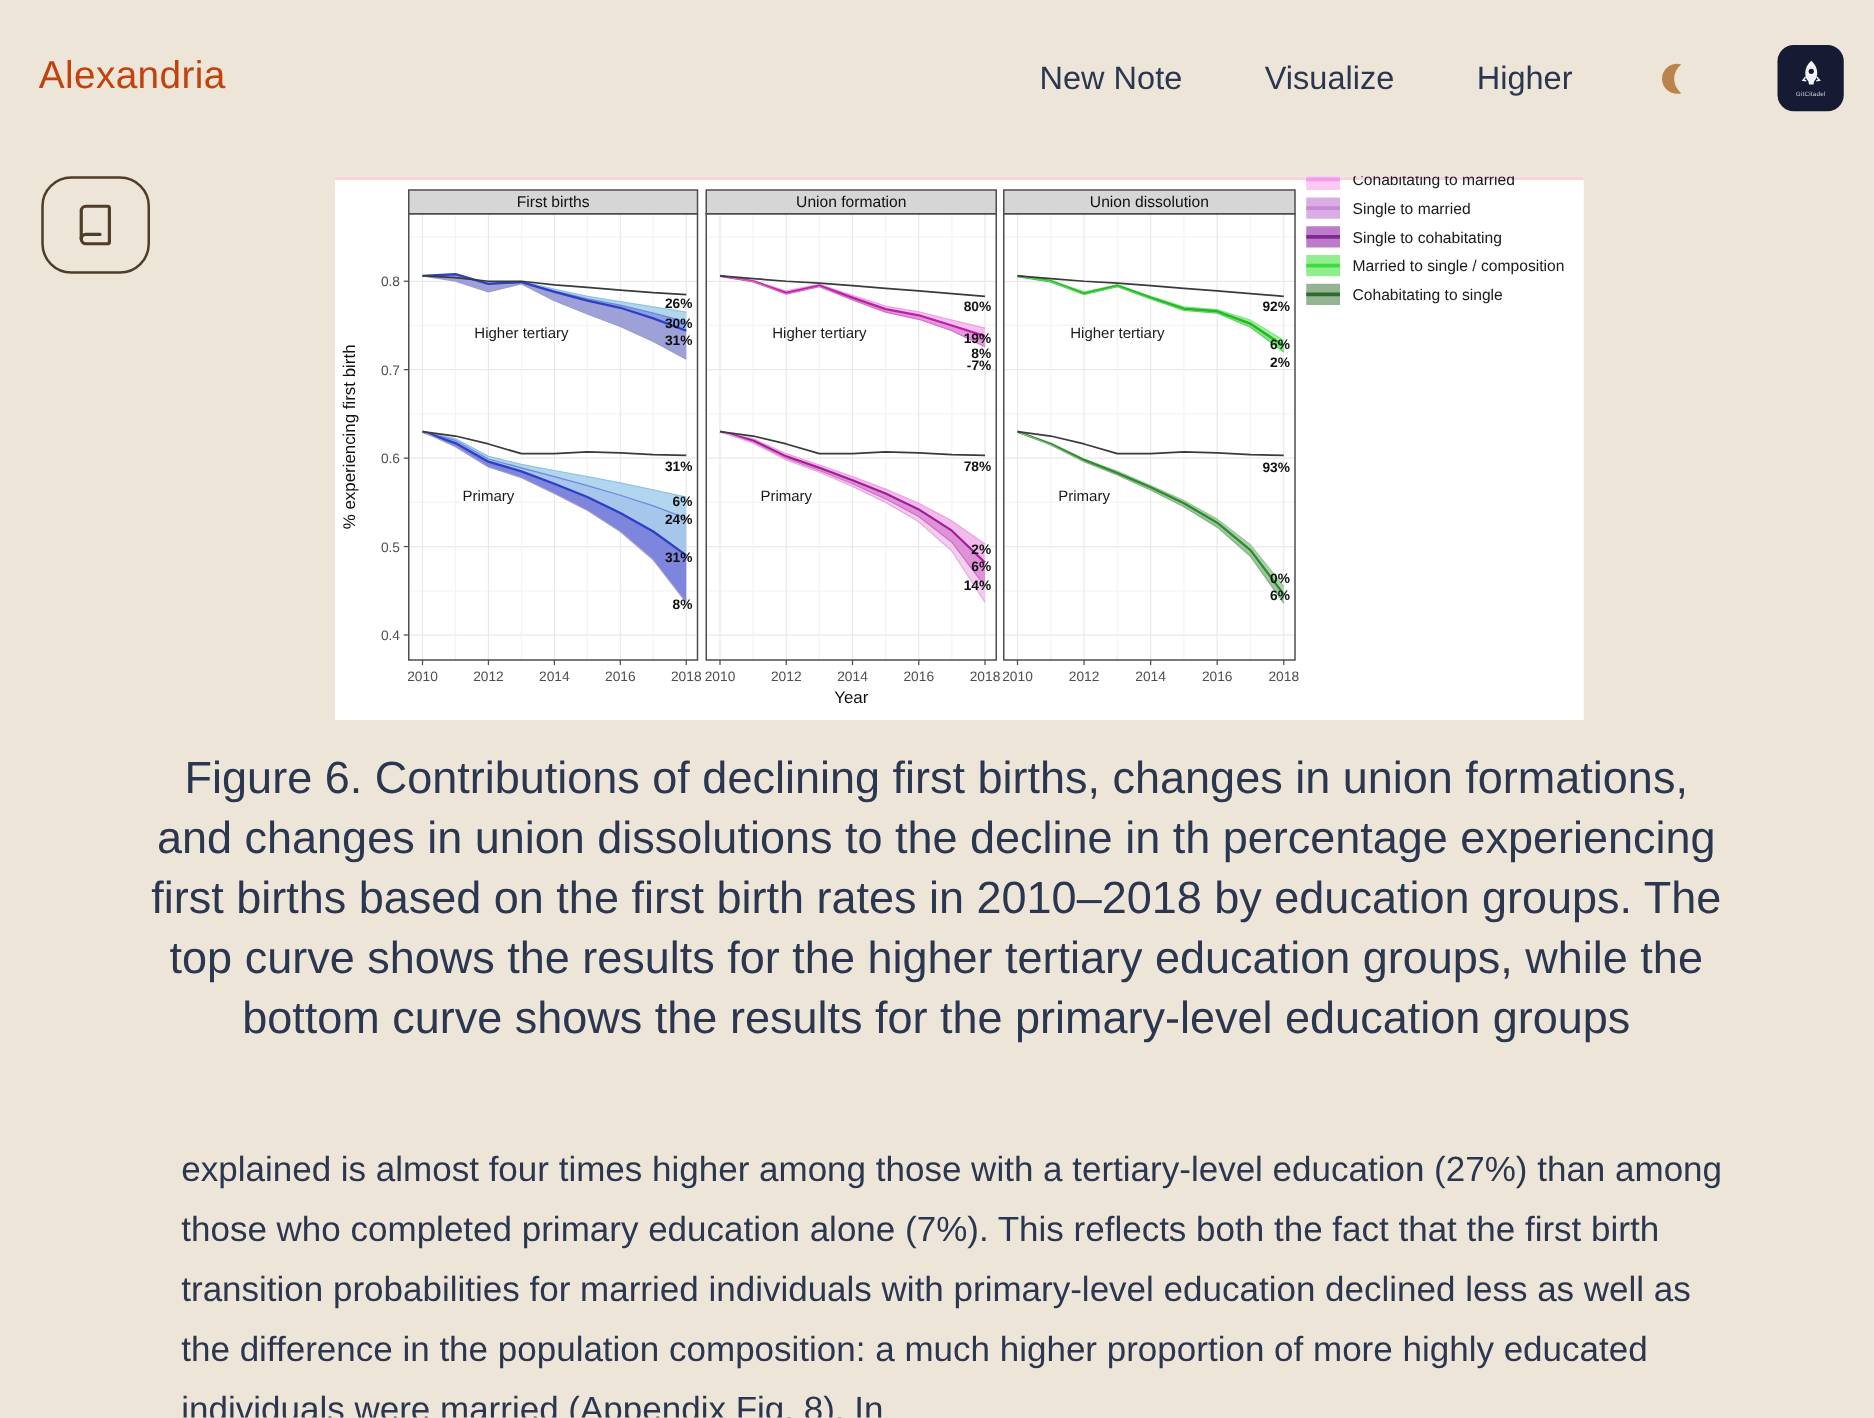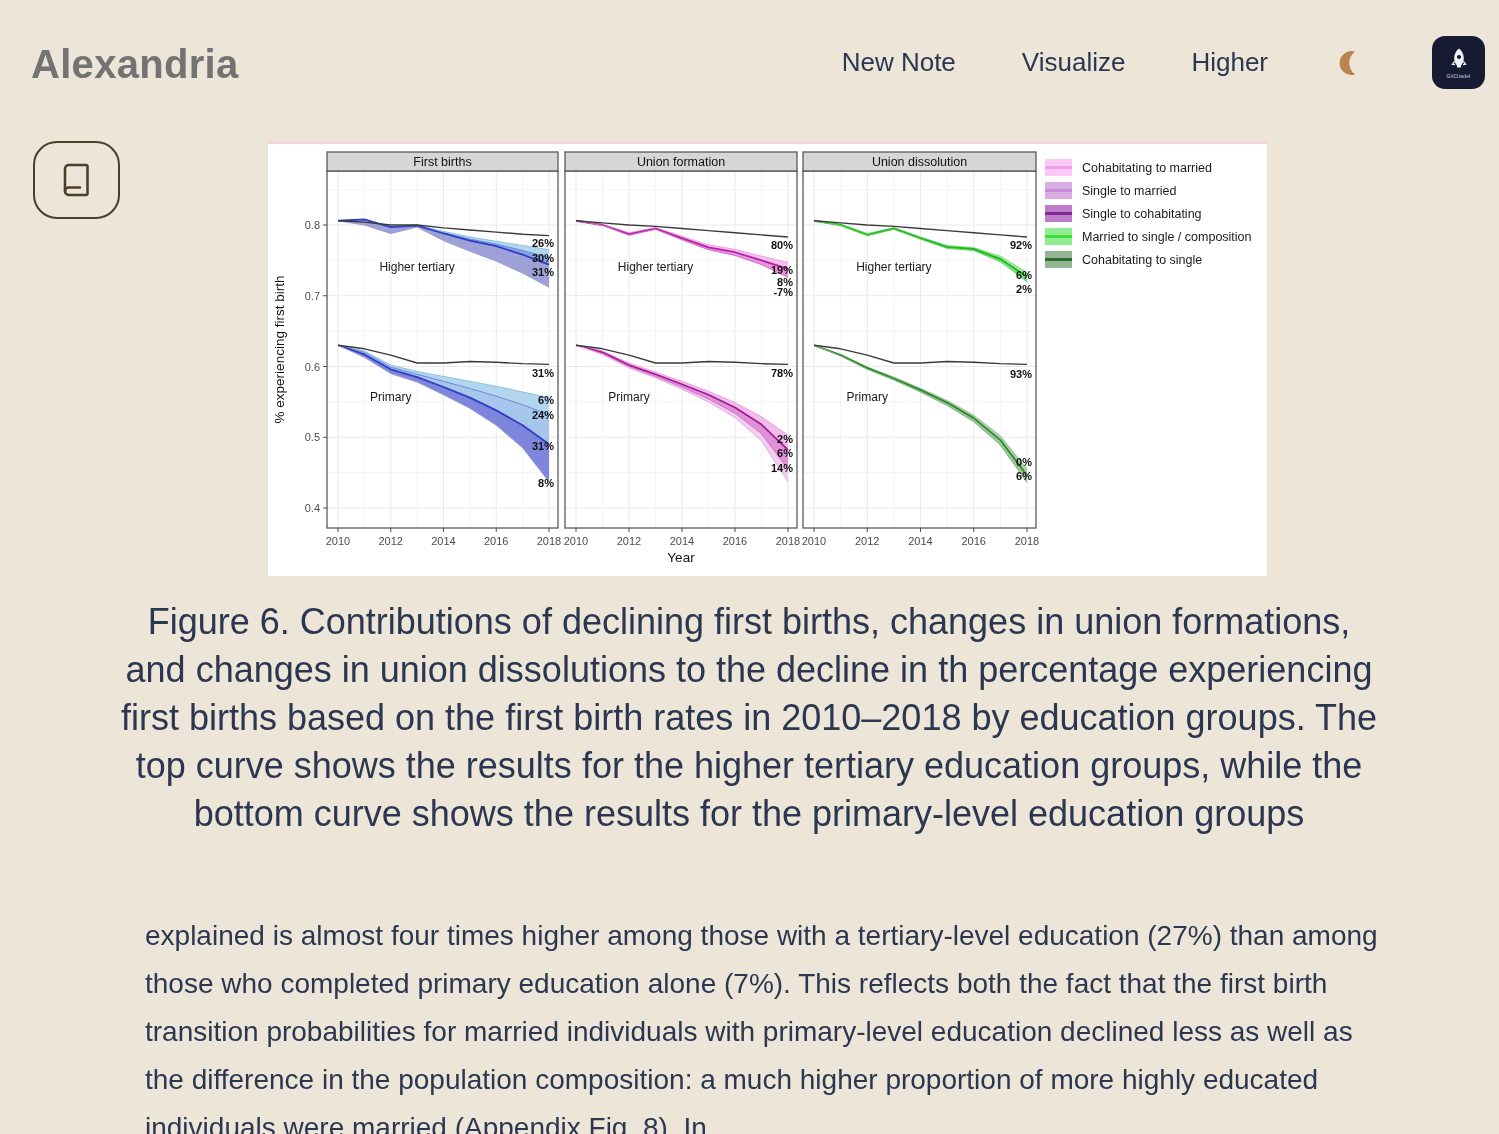--- a/index.html
+++ b/index.html
@@ -2,44 +2,44 @@
 <html><head>
 <meta charset="utf-8">
 <style>
   html,body{margin:0;padding:0;}
   body{
     width:1499px;height:1134px;overflow:hidden;position:relative;
     background:#EDE5D8;color:#2b3750;
     font-family:"Liberation Sans",sans-serif;
   }
   .brand{
-    position:absolute;left:31px;top:42px;font-size:40px;font-weight:700;
-    letter-spacing:.3px;color:#737373;
+    position:absolute;left:31px;top:42px;font-size:31px;font-weight:400;
+    letter-spacing:.3px;color:#c2410c;
   }
   .topnav{
-    position:absolute;right:14px;top:36px;display:flex;align-items:center;gap:66px;
+    position:absolute;right:24px;top:36px;display:flex;align-items:center;gap:66px;
   }
   .topnav .nav-item{font-size:26px;color:#2b3750;cursor:pointer;}
   .theme-toggle{width:32px;height:32px;display:flex;align-items:center;justify-content:center;cursor:pointer;}
   .logo-box{
     width:53px;height:53px;border-radius:13px;background:#161b33;
     display:flex;flex-direction:column;align-items:center;justify-content:center;cursor:pointer;
   }
   .logo-box .logo-label{color:#cfd3e8;font-size:5px;margin-top:1px;letter-spacing:.2px;}
   .reader-btn{
     position:absolute;left:33px;top:141px;width:83px;height:74px;
     border:2.5px solid #4e3d28;border-radius:24px;background:transparent;
     display:flex;align-items:center;justify-content:center;cursor:pointer;
   }
   .figure{
     position:absolute;left:268px;top:141px;width:999px;height:435px;
     background:#ffffff;overflow:hidden;
   }
   .figure .topstrip{position:absolute;left:0;top:0;width:999px;height:3px;background:#f3d7da;}
-  .legend{position:absolute;left:777px;top:-6px;margin-top:24px;}
+  .legend{position:absolute;left:777px;top:-6px;}
   .legend .lrow{display:flex;align-items:center;gap:10px;height:17px;margin-bottom:6px;}
   .legend .swatch{width:27px;height:17px;position:relative;flex:0 0 auto;}
   .legend .swatch .sline{position:absolute;left:0;top:7px;width:100%;height:2.5px;}
   .legend .ltext{font-size:12.5px;color:#1a1a1a;white-space:nowrap;}
   .caption{
     position:absolute;left:114px;top:598px;width:1270px;
     font-size:36px;line-height:48px;text-align:center;color:#2b3750;
   }
   .bodytext{
     position:absolute;left:145px;top:884px;width:1250px;

